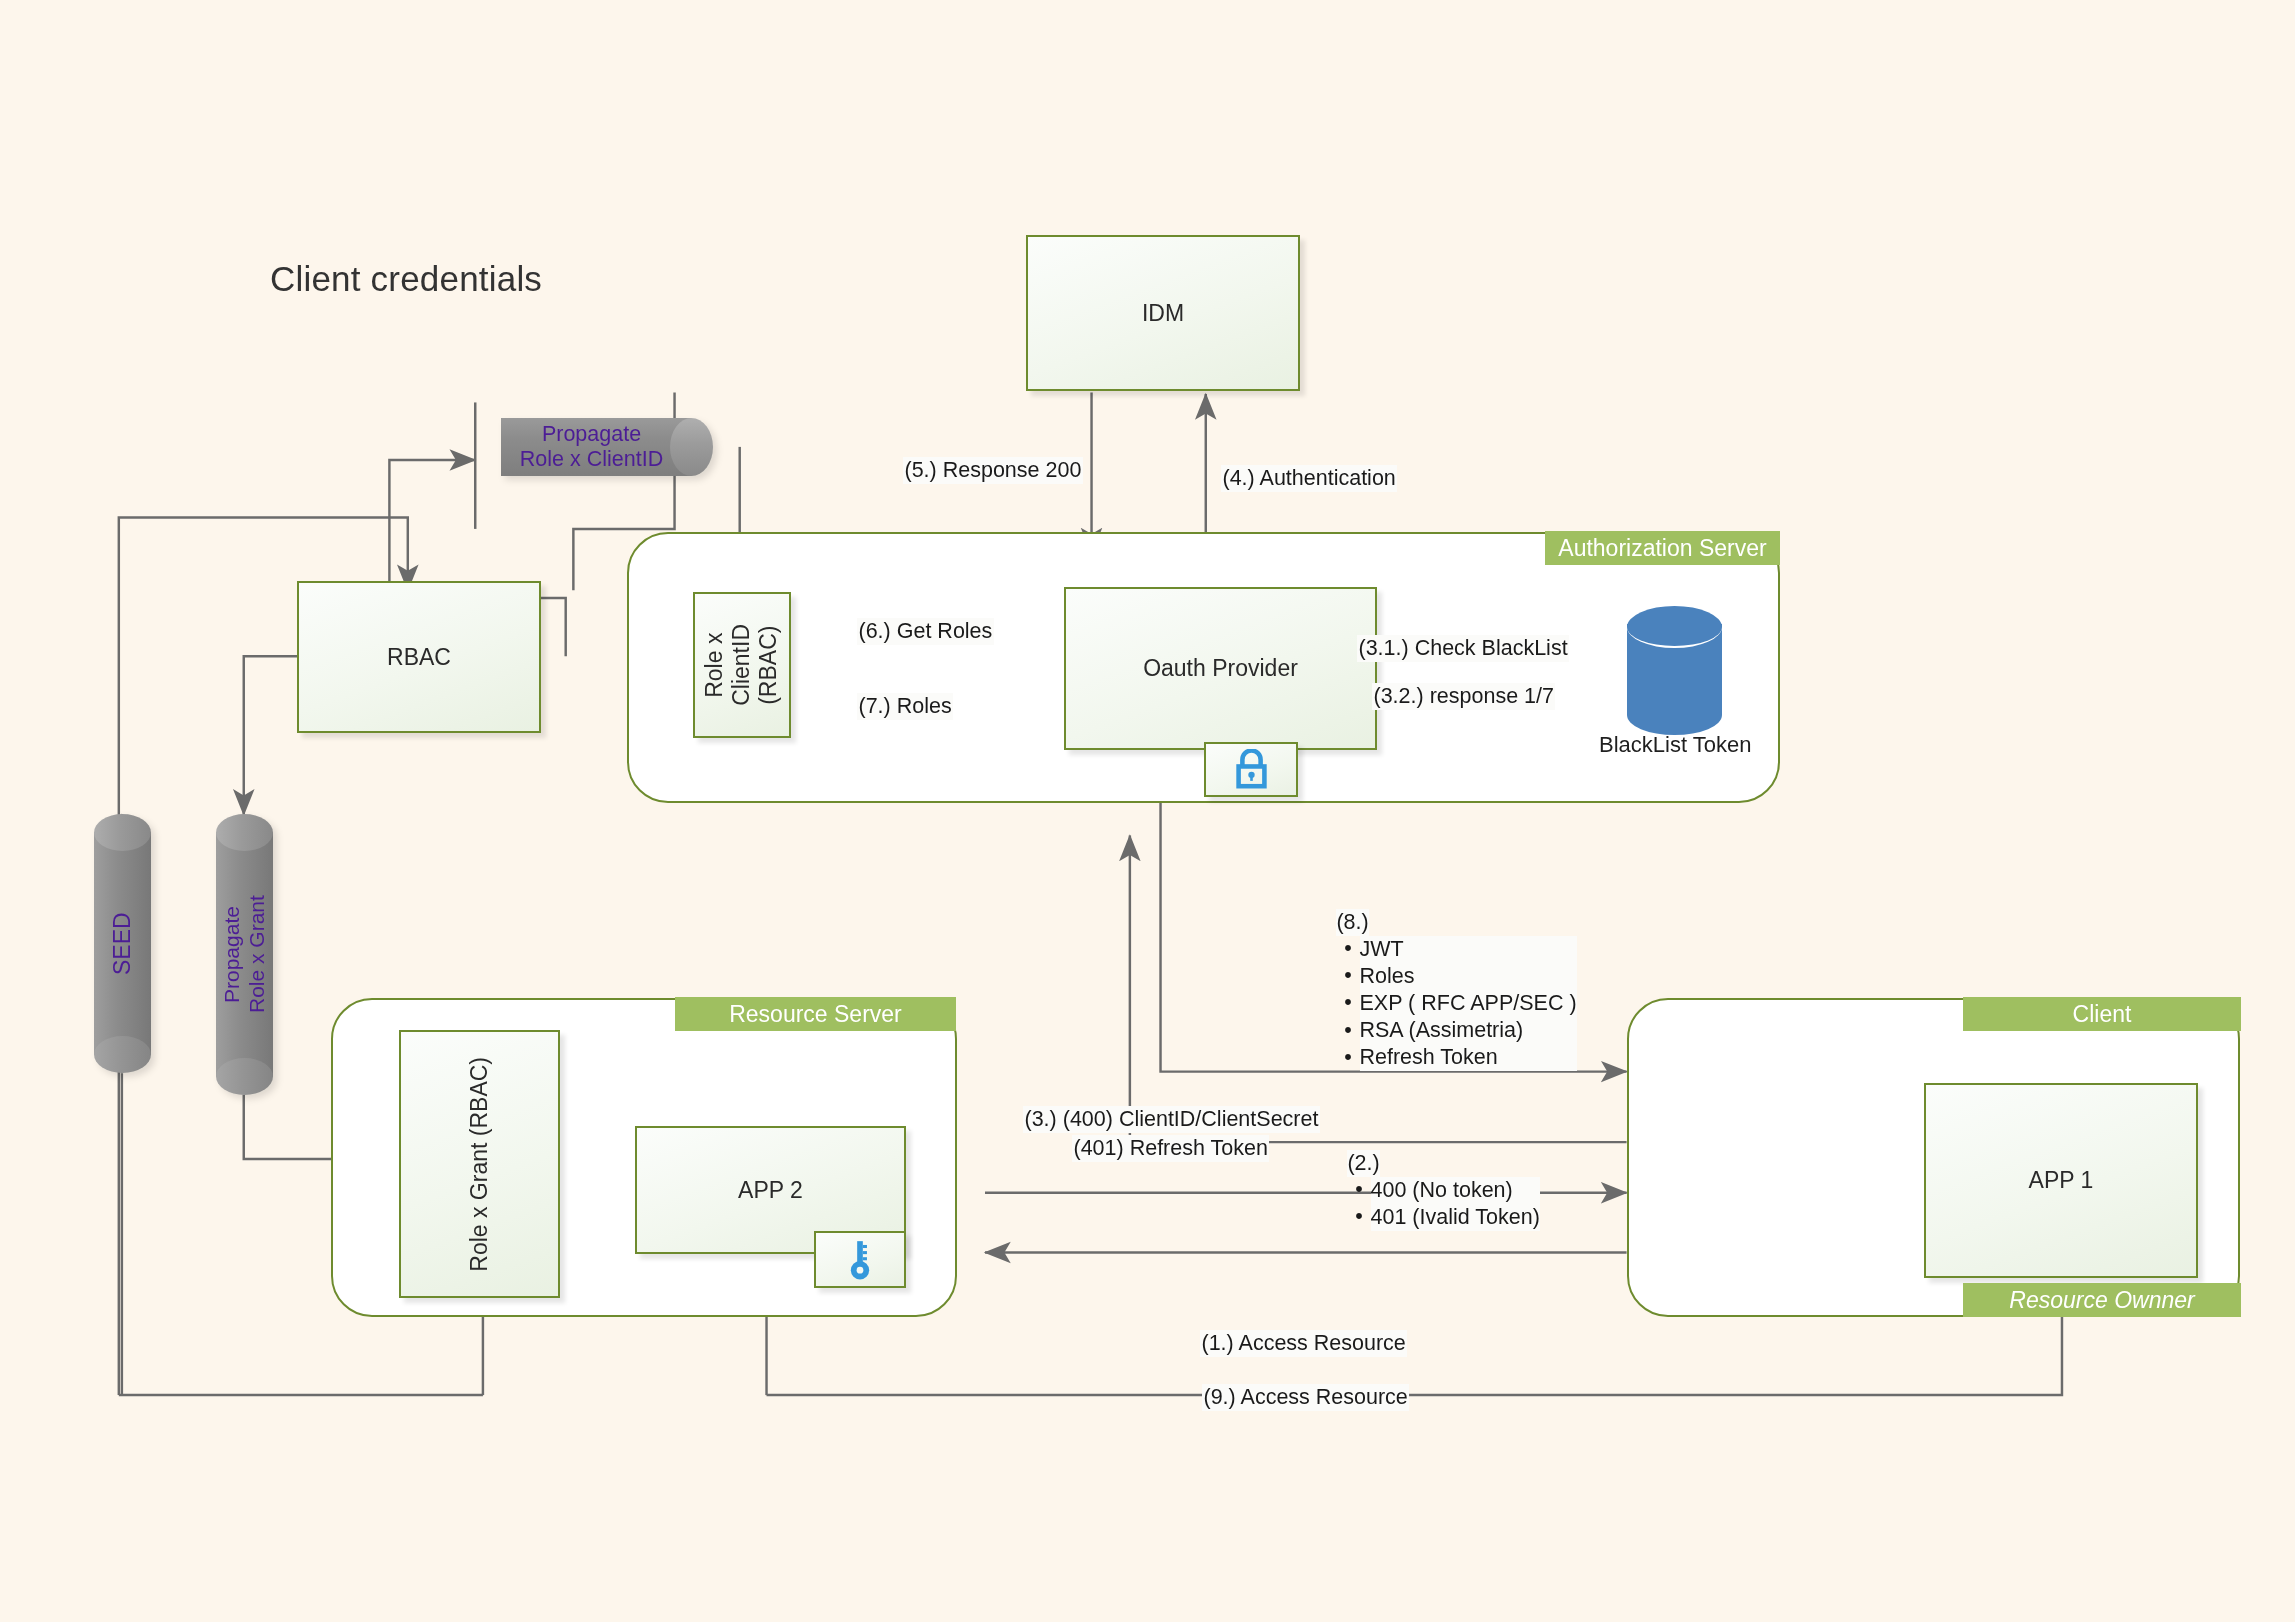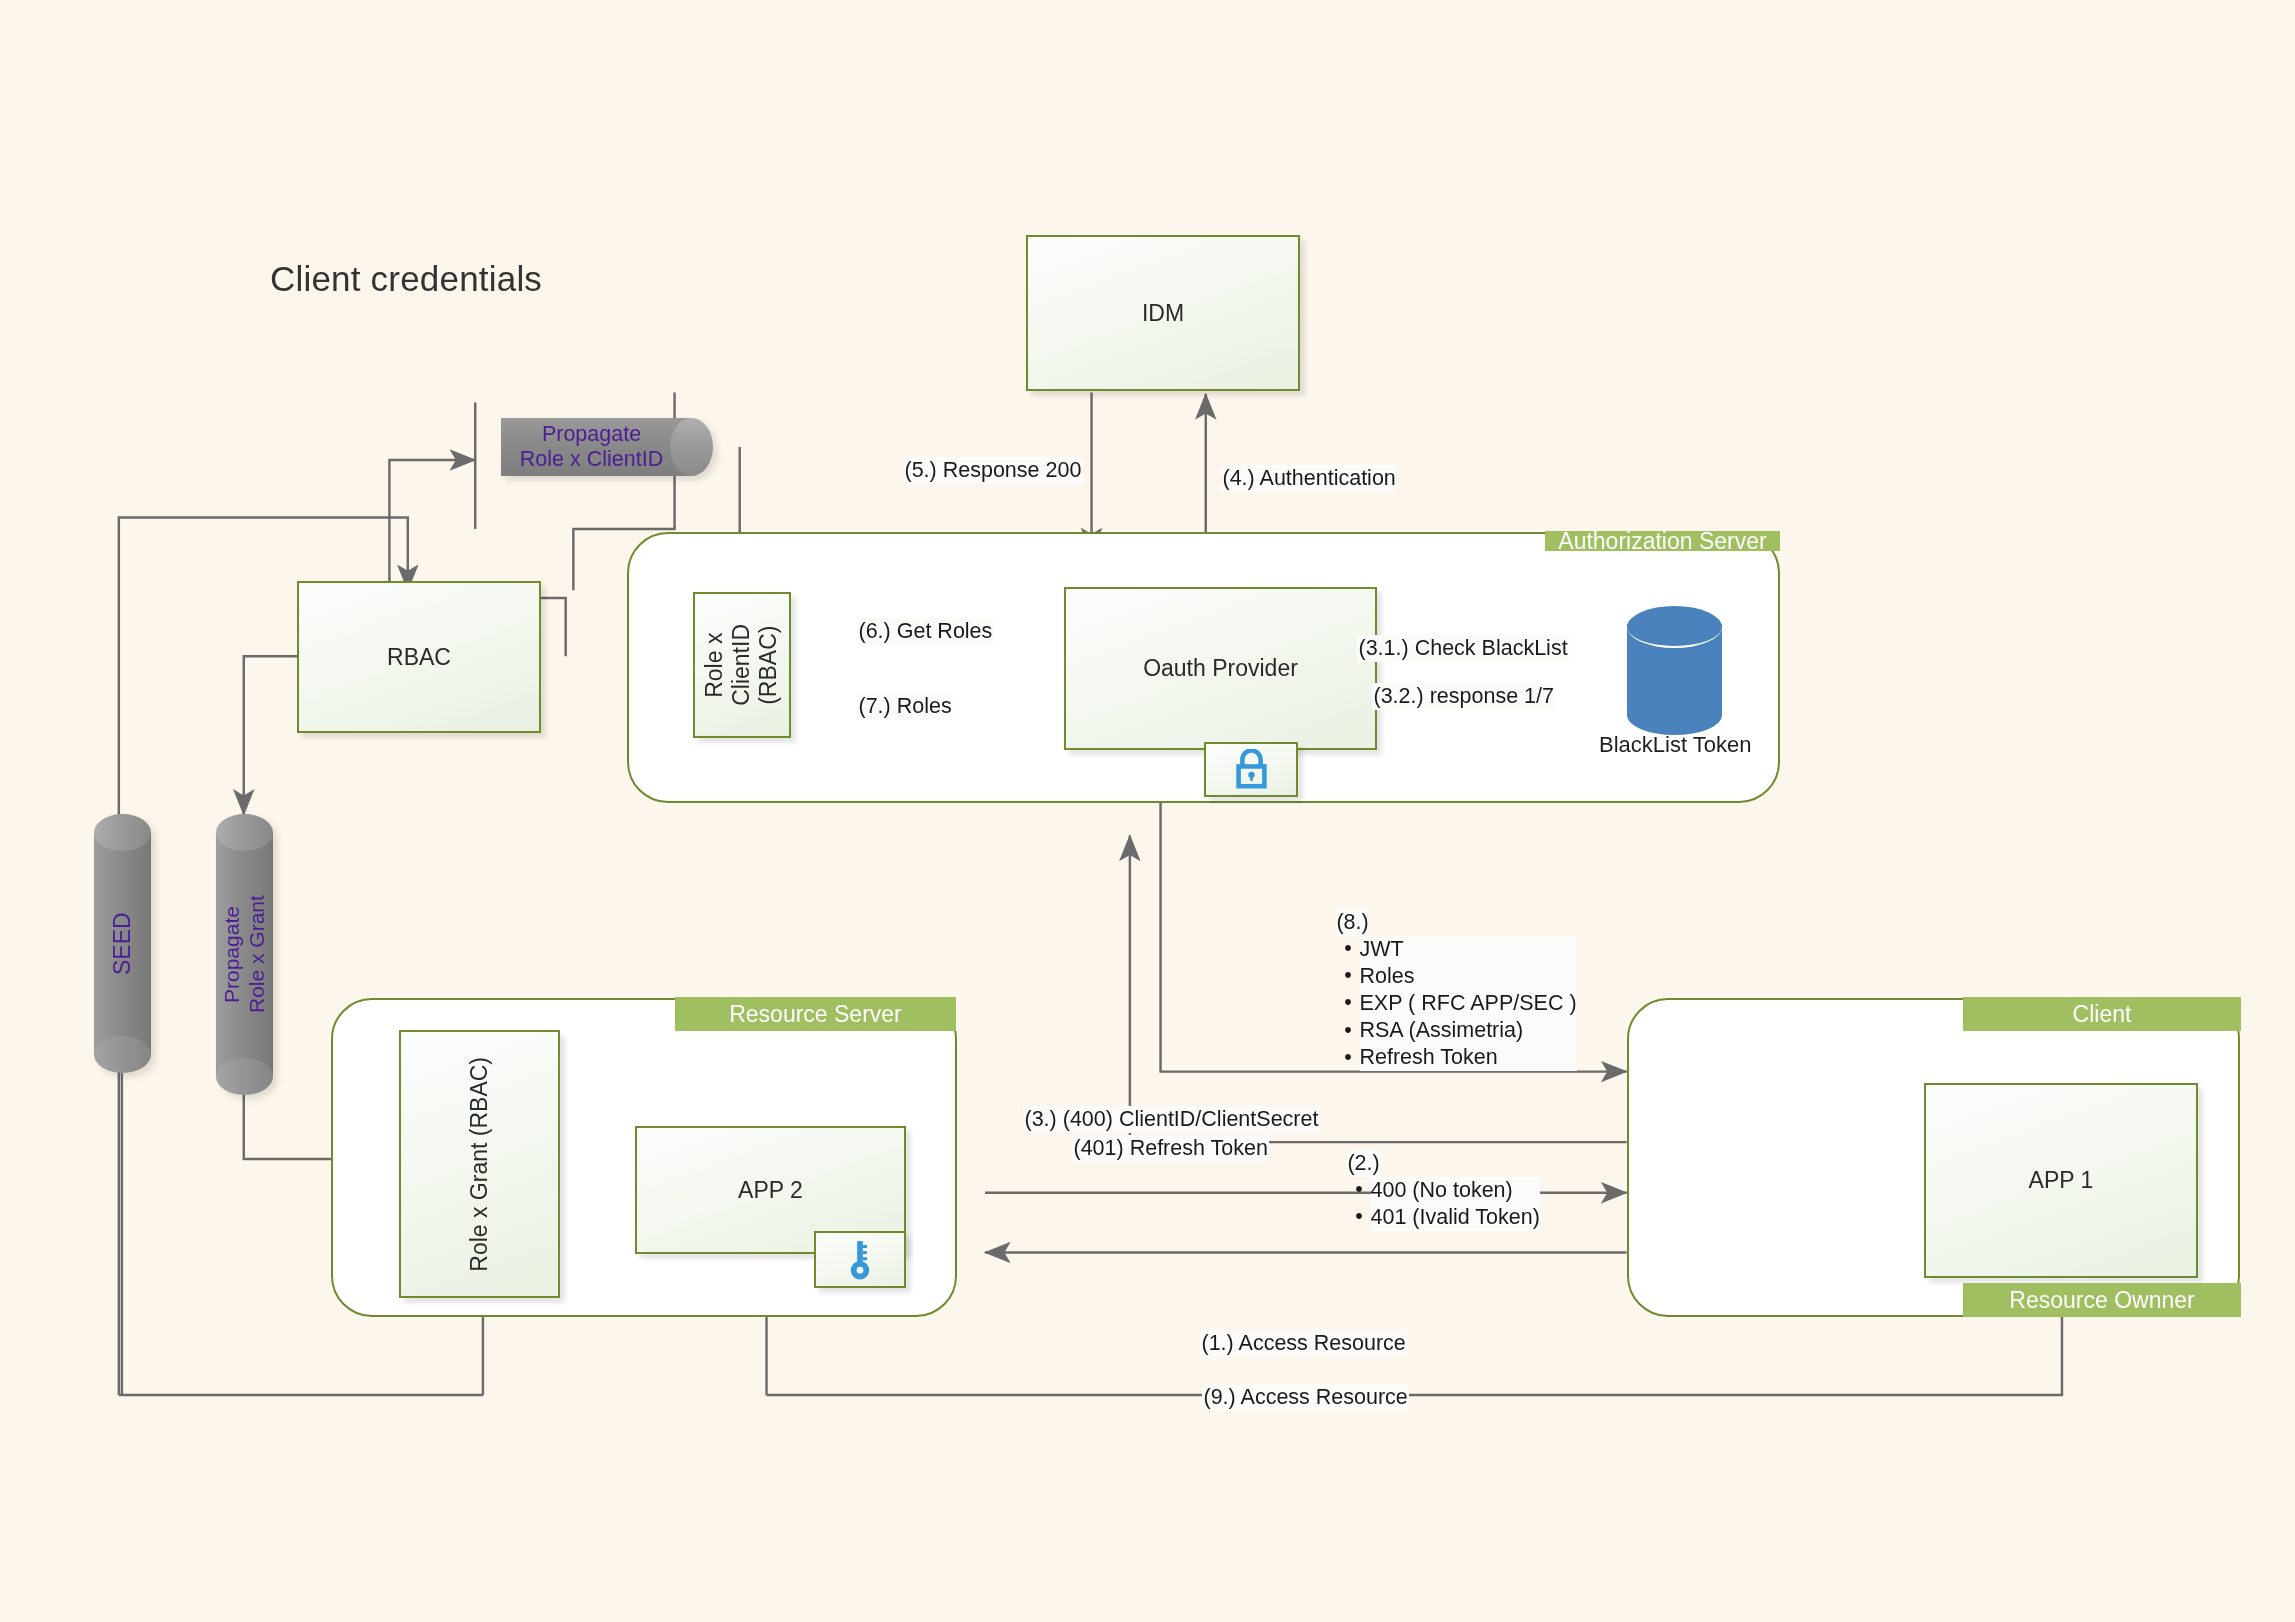--- a/index.html
+++ b/index.html
@@ -266,21 +266,21 @@
     </g>
   </svg>
 
   <div class="diagram-title">Client credentials</div>
 
   <div class="gbox" style="left:1026px; top:235px; width:274px; height:156px;">
     <span>IDM</span>
   </div>
 
   <div class="panel" style="left:627px; top:532px; width:1153px; height:271px;"></div>
-  <div class="panel-title" style="left:1545px; top:531px; width:235px; height:20px;">
+  <div class="panel-title" style="left:1545px; top:531px; width:235px; height:34px;">
     <span>Authorization Server</span>
   </div>
 
   <div class="gbox vert" style="left:693px; top:592px; width:98px; height:146px;">
     <span>Role x
 ClientID
 (RBAC)</span>
   </div>
 
   <div class="gbox" style="left:1064px; top:587px; width:313px; height:163px;">
@@ -354,21 +354,21 @@
 
   <div class="panel" style="left:1627px; top:998px; width:613px; height:319px;"></div>
   <div class="panel-title" style="left:1963px; top:997px; width:278px; height:34px;">
     <span>Client</span>
   </div>
 
   <div class="gbox" style="left:1924px; top:1083px; width:274px; height:195px;">
     <span>APP 1</span>
   </div>
 
-  <div class="panel-title" style="left:1963px; top:1283px; width:278px; height:34px;">
+  <div class="panel-title" style="left:1963px; top:1283px; width:278px; height:34px;font-style:italic;">
     <span>Resource Ownner</span>
   </div>
 
   <div class="elabel" style="left:903px; top:457px;">(5.) Response 200</div>
   <div class="elabel" style="left:1221px; top:465px;">(4.) Authentication</div>
 
   <div class="elabel" style="left:857px; top:618px;">(6.) Get Roles</div>
   <div class="elabel" style="left:857px; top:693px;">(7.) Roles</div>
 
   <div class="elabel" style="left:1357px; top:635px;">(3.1.) Check BlackList</div>

